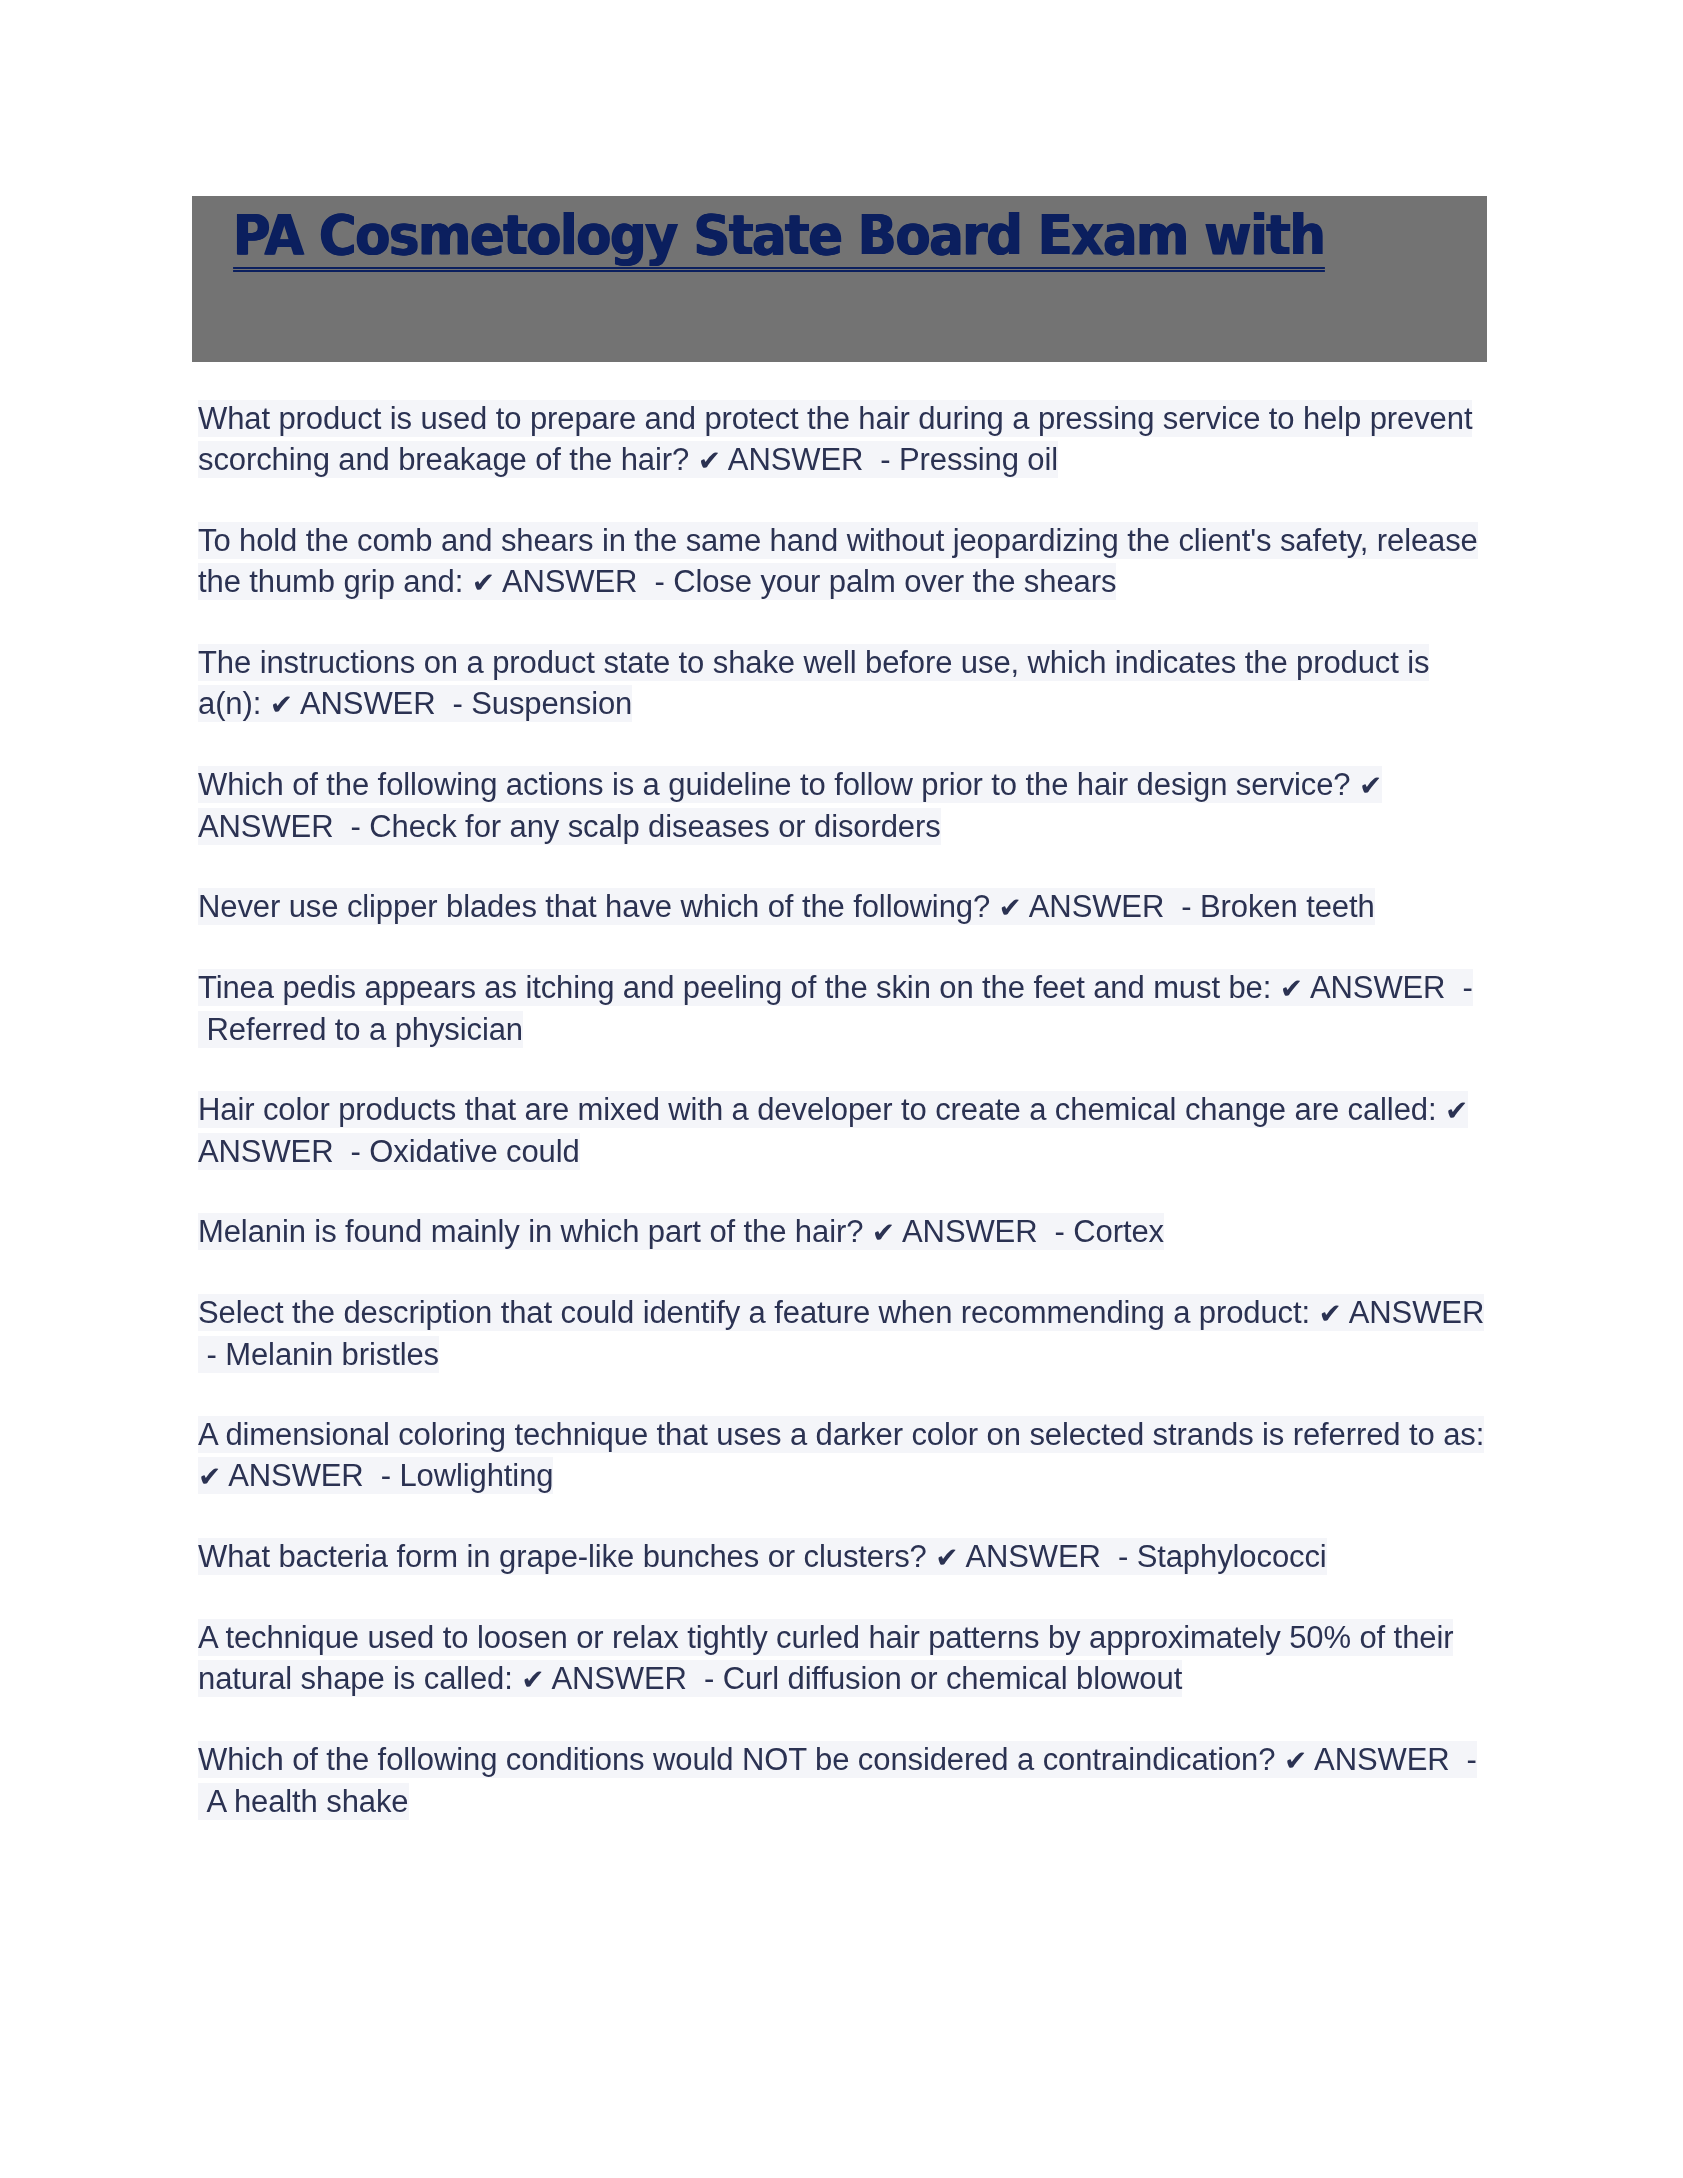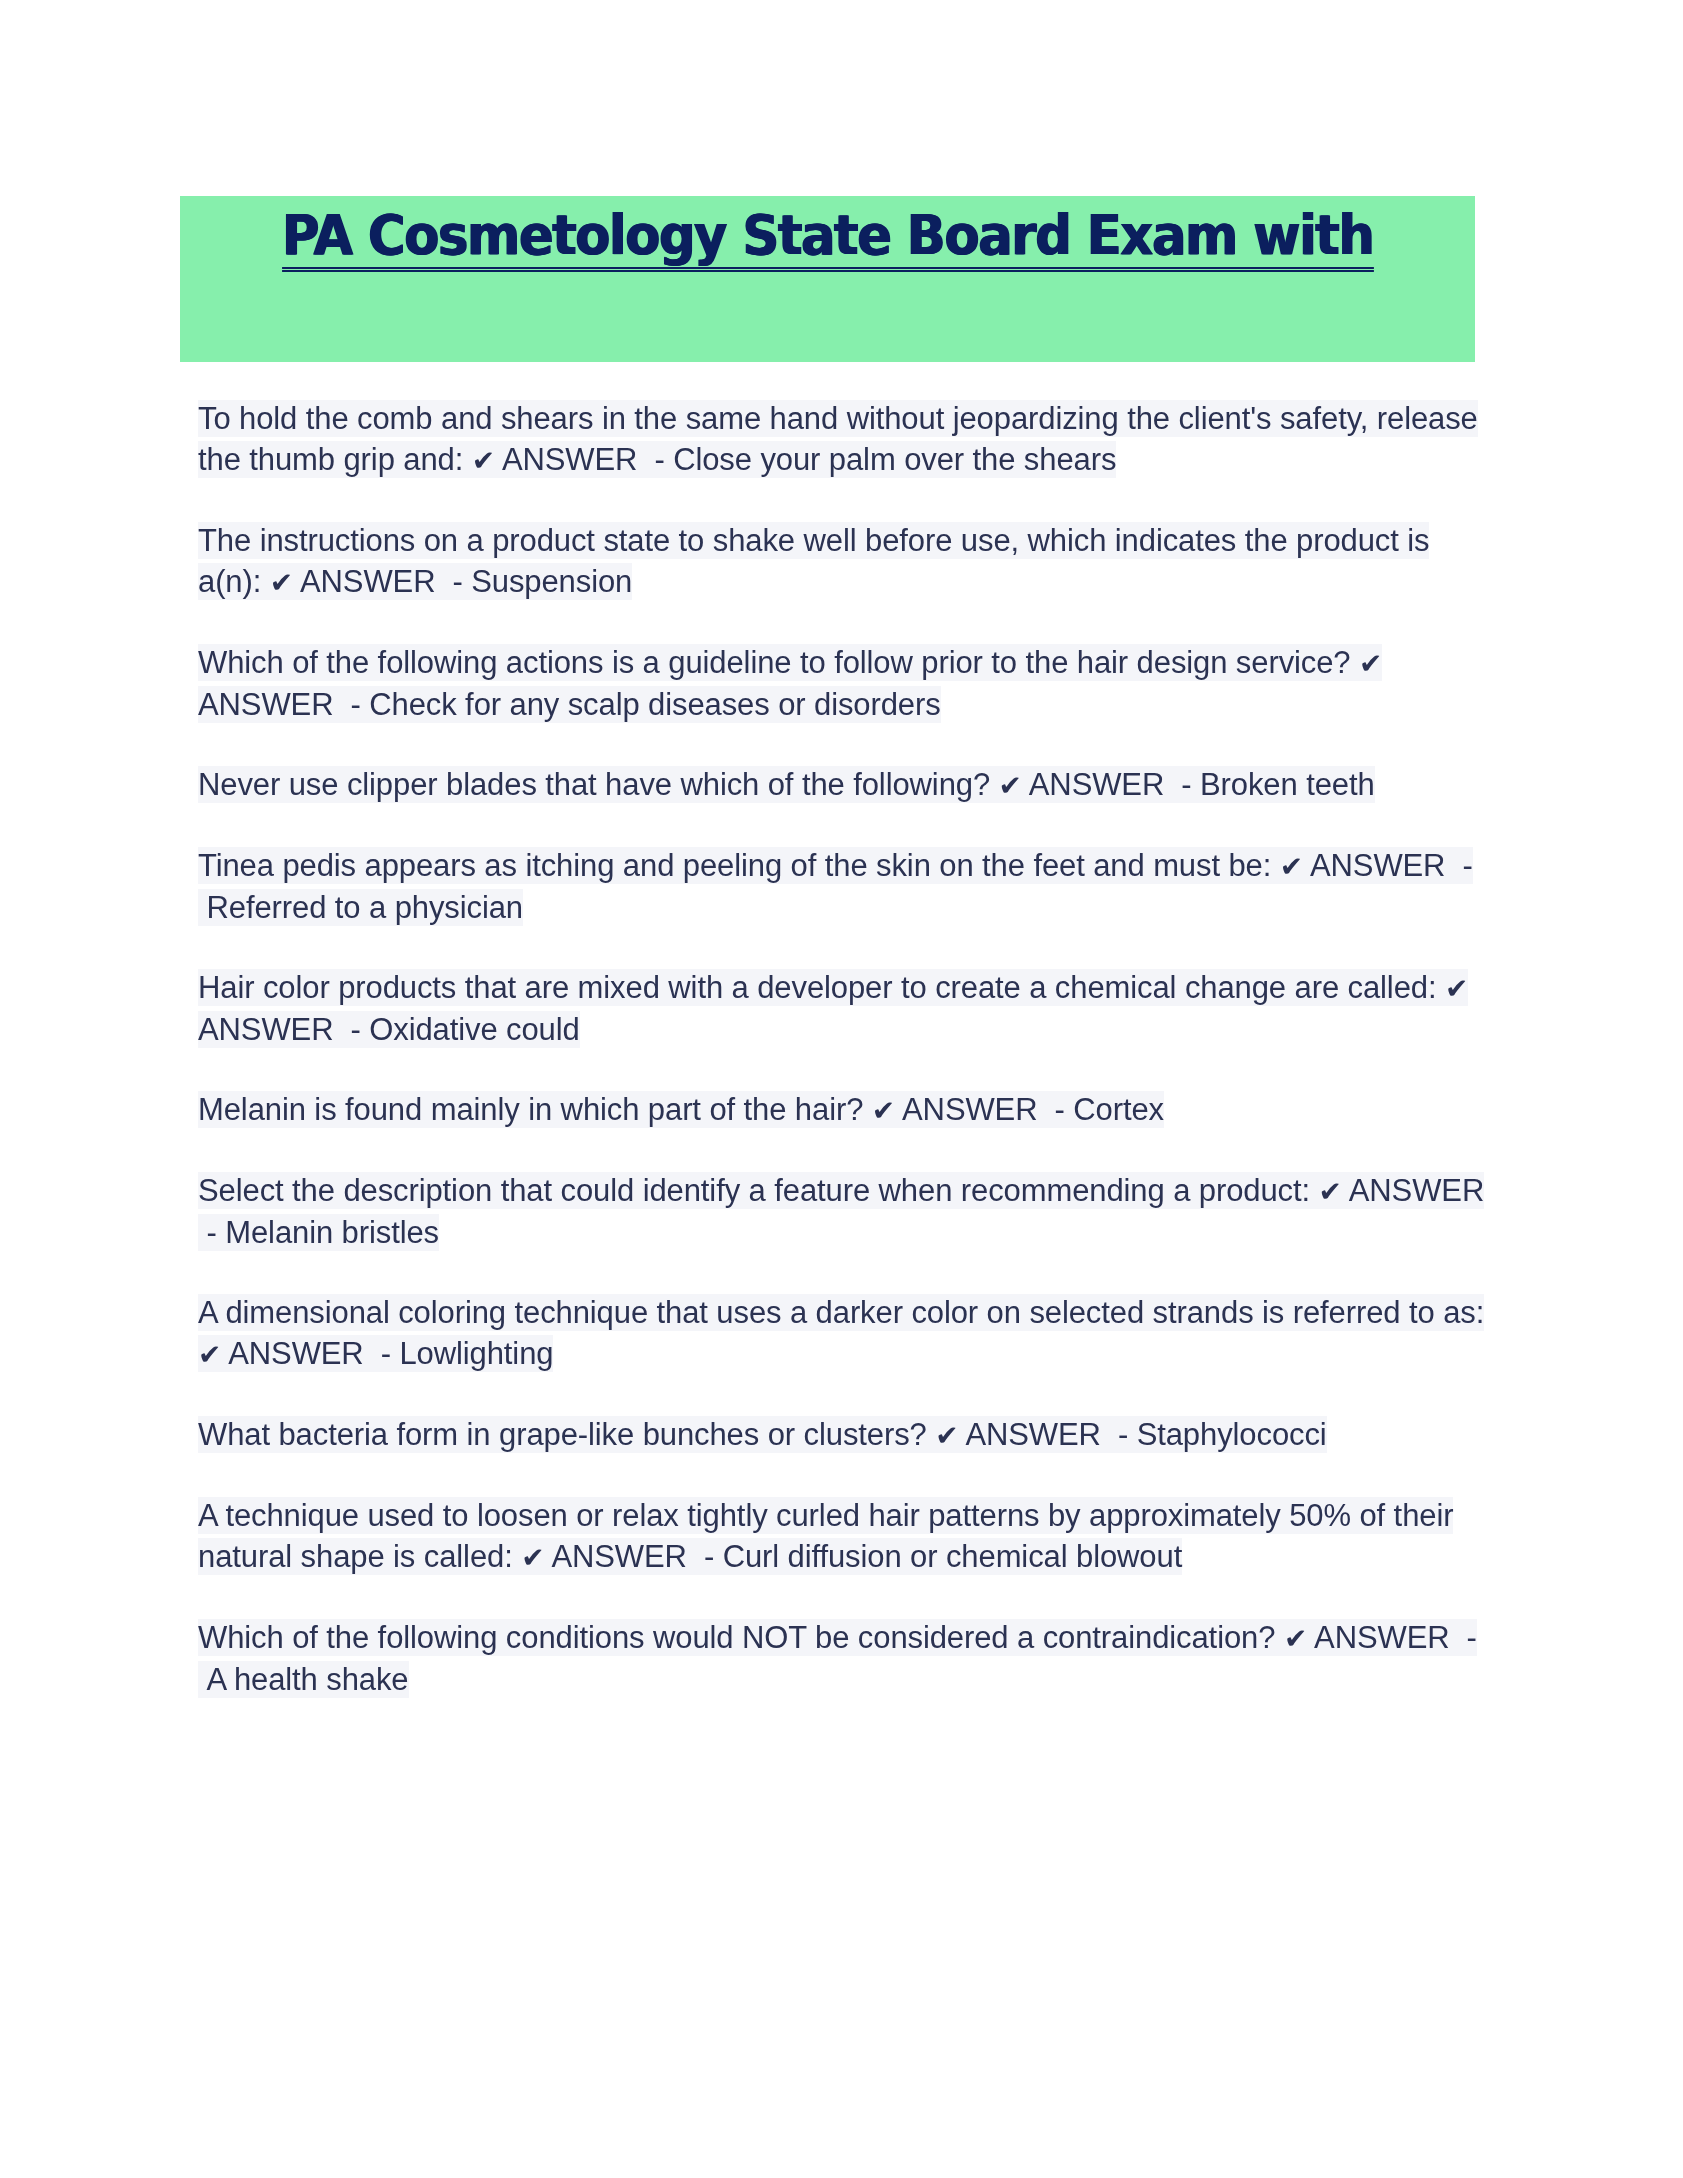--- a/index.html
+++ b/index.html
@@ -9,26 +9,25 @@
     }
     body {
       width: 1683px;
       height: 2178px;
       position: relative;
       overflow: hidden;
       font-family: "Liberation Sans", sans-serif;
     }
     .title-box {
       position: absolute;
-      left: 180px;
+      left: 192px;
       top: 196px;
       width: 1295px;
       height: 166px;
-      background: #86efac;
-      text-align: center;
+      background: #737373;
     }
     .title-line {
       display: inline-block;
       font-family: "DejaVu Sans", sans-serif;
       font-weight: bold;
       font-size: 55px;
       line-height: 63px;
       color: #0b1f5e;
       letter-spacing: -1.5px;
       transform: scaleX(0.93);
@@ -70,20 +69,23 @@
 <body>
 
 <div class="title-box">
   <span class="title-row">
     <span class="title-line">PA Cosmetology State Board Exam with</span>
   </span>
 </div>
 
 <div class="content">
 
+<p class="qa" style="">
+    <span class="hl"><span class="q">What product is used to prepare and protect the hair during a pressing service to help prevent scorching and breakage of the hair?</span> <span class="check">✔</span> <span>ANSWER</span> <span>&nbsp;-&nbsp;</span><span class="a">Pressing oil</span></span>
+  </p>
     <p class="qa" style="">
     <span class="hl"><span class="q">To hold the comb and shears in the same hand without jeopardizing the client's safety, release the thumb grip and:</span> <span class="check">✔</span> <span>ANSWER</span> <span>&nbsp;-&nbsp;</span><span class="a">Close your palm over the shears</span></span>
   </p>
     <p class="qa" style="">
     <span class="hl"><span class="q">The instructions on a product state to shake well before use, which indicates the product is a(n):</span> <span class="check">✔</span> <span>ANSWER</span> <span>&nbsp;-&nbsp;</span><span class="a">Suspension</span></span>
   </p>
     <p class="qa" style="">
     <span class="hl"><span class="q">Which of the following actions is a guideline to follow prior to the hair design service?</span> <span class="check">✔</span> <span>ANSWER</span> <span>&nbsp;-&nbsp;</span><span class="a">Check for any scalp diseases or disorders</span></span>
   </p>
     <p class="qa" style="">

